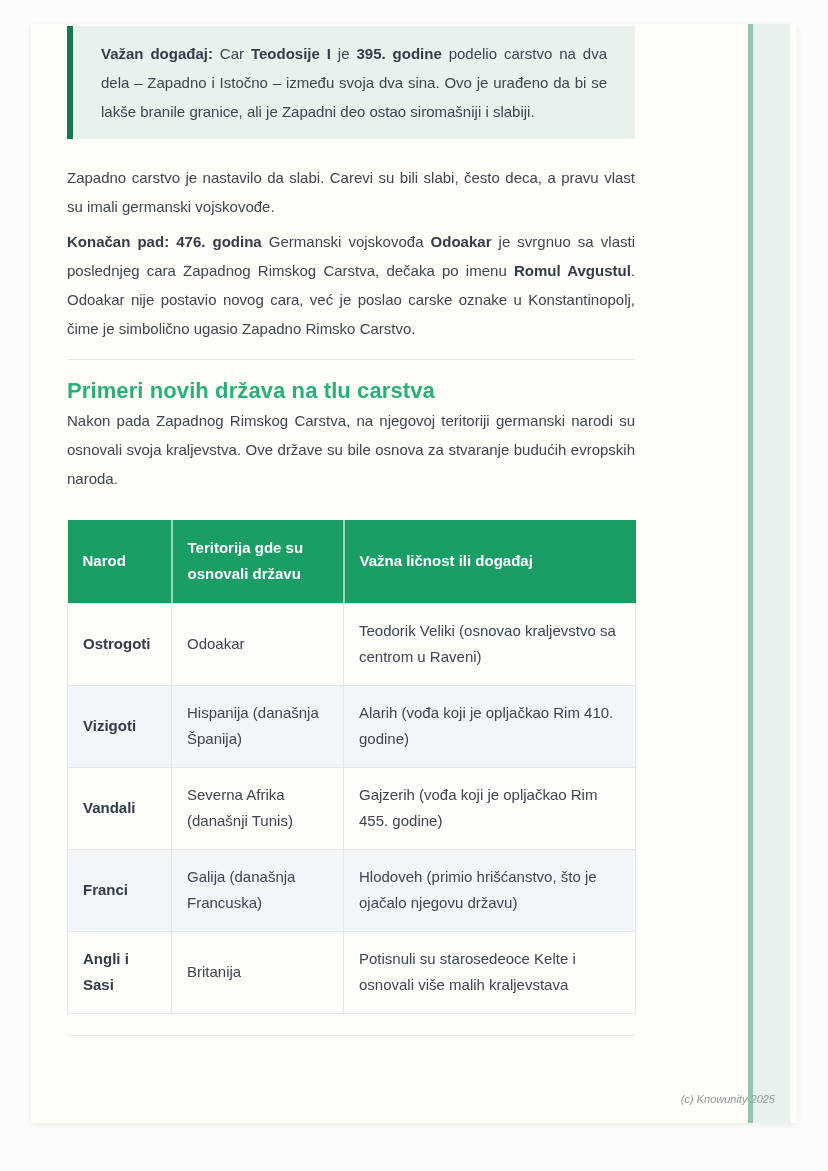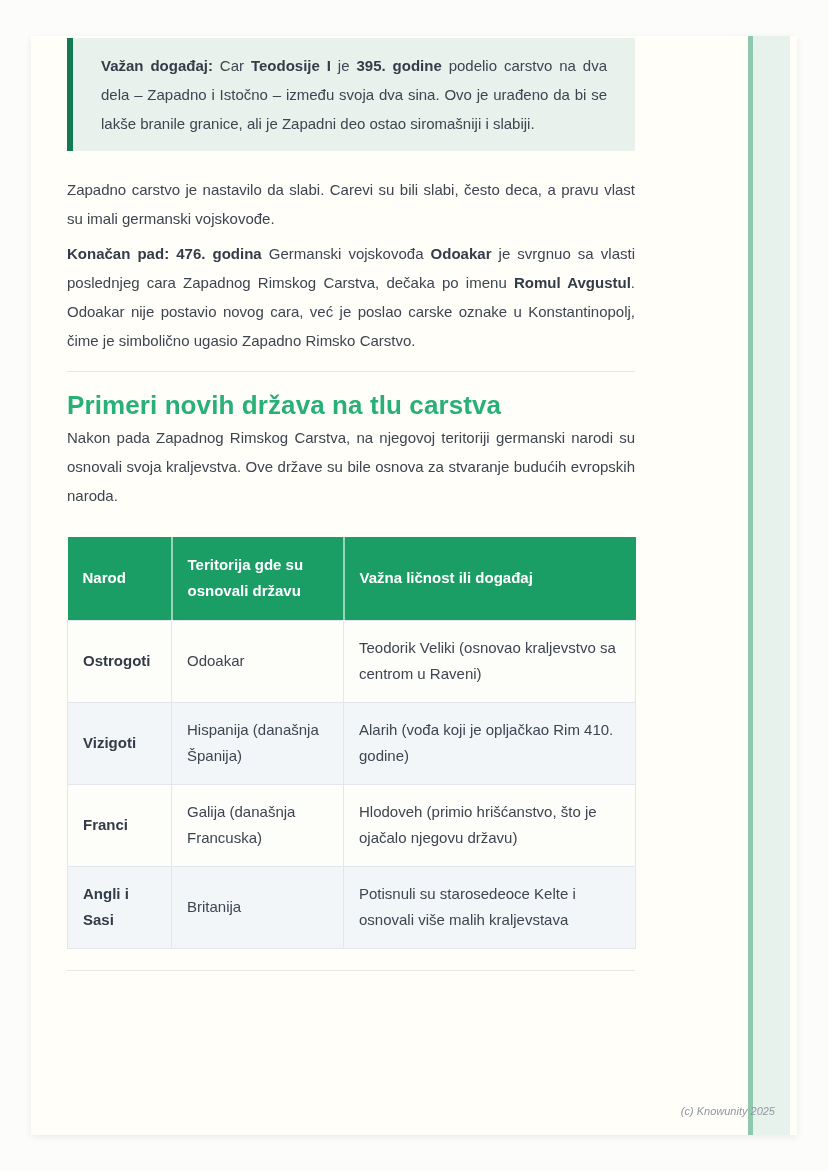--- a/index.html
+++ b/index.html
@@ -4,21 +4,21 @@
 <style>
   * { margin: 0; padding: 0; box-sizing: border-box; }
   html, body {
     width: 828px; height: 1171px;
     background: #fcfcfb;
     font-family: "Liberation Sans", "DejaVu Sans", sans-serif;
     overflow: hidden;
   }
   .card {
     position: absolute;
-    left: 31px; top: 36px;
+    left: 31px; top: 24px;
     width: 766px; height: 1099px;
     background: #fffef9;
     box-shadow: 0 2px 7px rgba(0,0,0,0.07);
   }
   .decor-strip {
     position: absolute;
     left: 717px; top: 0;
     width: 42px; height: 100%;
     background: #e7f2ec;
     border-left: 5px solid #8fc8ad;
@@ -49,21 +49,21 @@
   .para-2 { margin-top: 6px; }
   .para-3 { margin-top: 2px; }
   .divider {
     border: none;
     border-top: 1px solid #e7e7e3;
     margin-top: 16px;
   }
   .divider-bottom { margin-top: 21px; }
   .section-heading {
     margin-top: 18px;
-    font-size: 26px;
+    font-size: 22px;
     font-weight: 700;
     color: #29b077;
     letter-spacing: 0.1px;
   }
   table.states-table {
     margin-top: 27px;
     width: 568px;
     border-collapse: collapse;
     table-layout: fixed;
     font-size: 15px;
@@ -141,20 +141,25 @@
           <td class="nation">Ostrogoti</td>
           <td>Odoakar</td>
           <td>Teodorik Veliki (osnovao kraljevstvo sa centrom u Raveni)</td>
         </tr>
         <tr>
           <td class="nation">Vizigoti</td>
           <td>Hispanija (današnja Španija)</td>
           <td>Alarih (vođa koji je opljačkao Rim 410. godine)</td>
         </tr>
         <tr>
+          <td class="nation">Vandali</td>
+          <td>Severna Afrika (današnji Tunis)</td>
+          <td>Gajzerih (vođa koji je opljačkao Rim 455. godine)</td>
+        </tr>
+        <tr>
           <td class="nation">Franci</td>
           <td>Galija (današnja Francuska)</td>
           <td>Hlodoveh (primio hrišćanstvo, što je ojačalo njegovu državu)</td>
         </tr>
         <tr>
           <td class="nation">Angli i Sasi</td>
           <td>Britanija</td>
           <td>Potisnuli su starosedeoce Kelte i osnovali više malih kraljevstava</td>
         </tr>
       </tbody>

